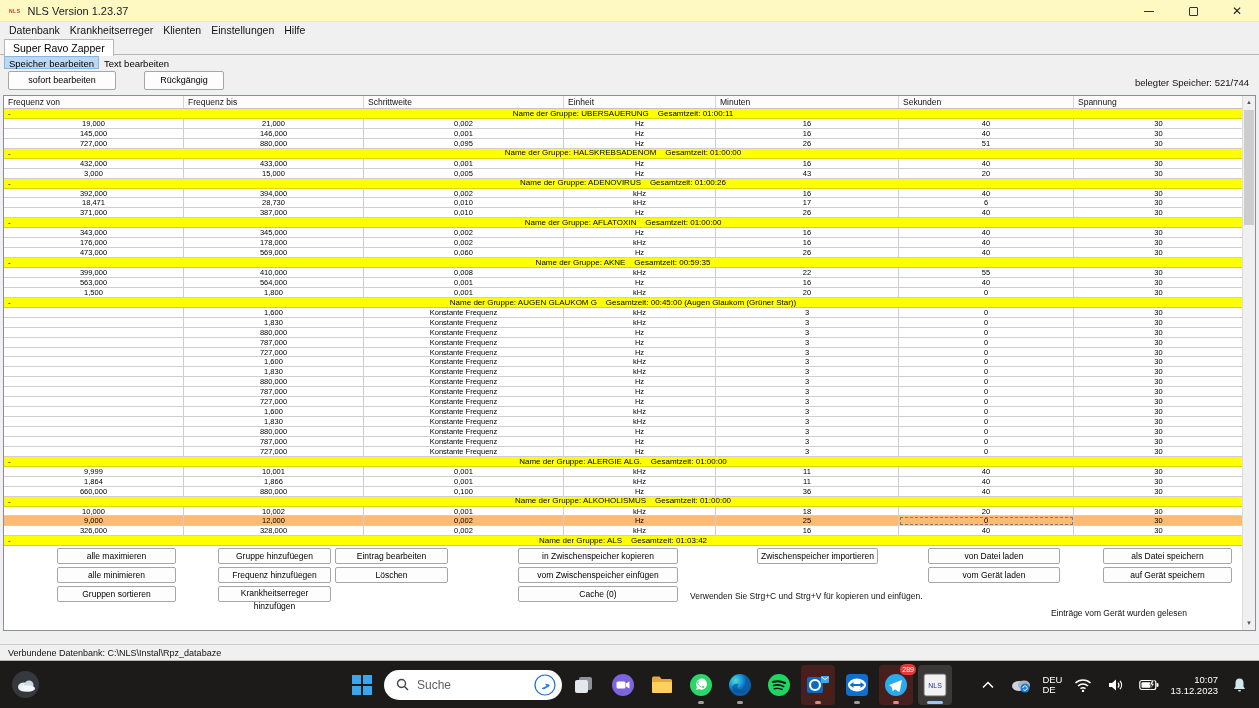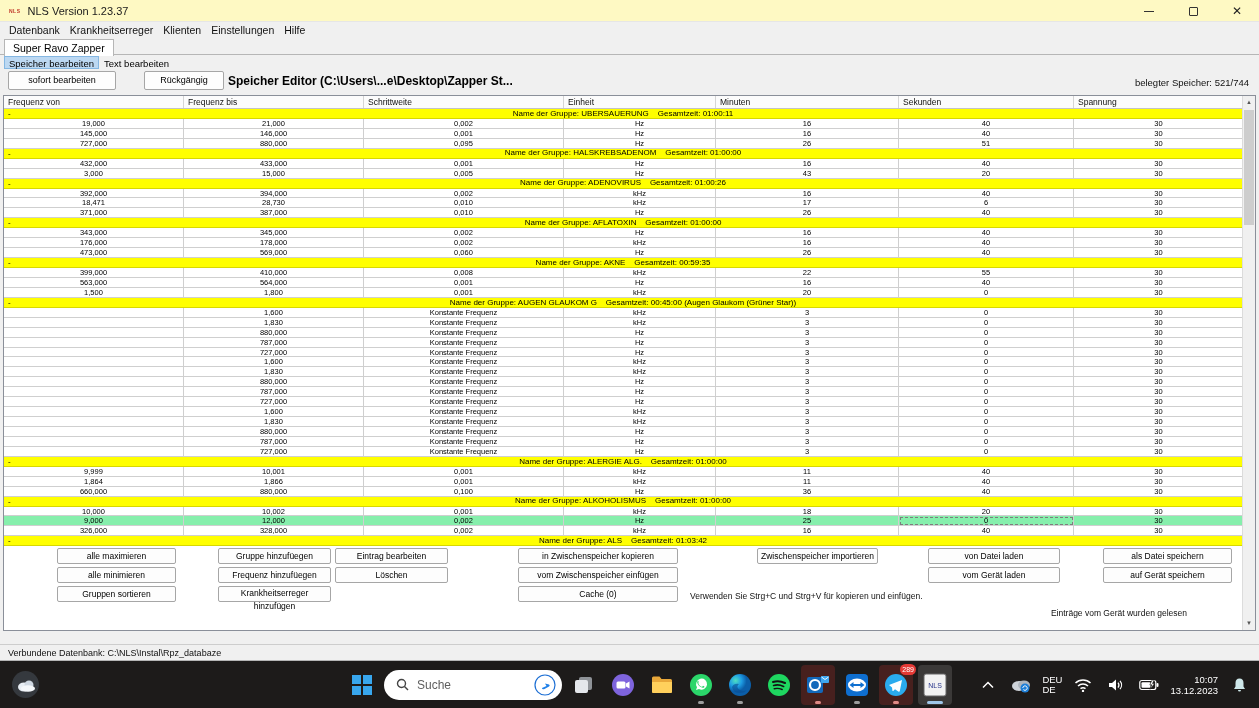--- a/index.html
+++ b/index.html
@@ -34,21 +34,21 @@
 .ed-title{position:absolute;left:228px;top:5px;font-size:12px;font-weight:bold;color:#000;}
 .mem{position:absolute;right:10px;top:8px;font-size:9.5px;color:#111;}
 
 
 .table-wrap{position:absolute;left:3px;top:95px;width:1253px;height:536px;background:#fff;border:1px solid #8a8f99;}
 .thead{display:flex;height:13px;background:#fcfcfc;border-bottom:1px solid #c3c3c3;}
 .hcell{font-size:8.5px;color:#111;padding-left:4px;line-height:12px;border-right:1px solid #d5d5d5;overflow:hidden;}
 .c0{width:180px}.c1{width:180px}.c2{width:200px}.c3{width:152px}.c4{width:183px}.c5{width:175px}.c6{width:170px}
 .trow{display:flex;height:9.95px;}
 .trow .cell{font-size:7.5px;color:#000;text-align:center;line-height:9px;border-right:1px solid #cfcfcf;border-bottom:1px solid #cfcfcf;overflow:hidden;white-space:nowrap;}
-.trow.selected .cell{background:#86efac;}
+.trow.selected .cell{background:#fdba74;}
 .trow .cell.focused{outline:1px dashed #7d7d7d;outline-offset:-2px;}
 .trow.group-header{background:#ffff00;border-bottom:1px solid #d8d800;align-items:center;}
 .collapse-ind{width:12px;padding-left:4px;font-size:8px;line-height:9px;color:#000;}
 .gtext{flex:1;text-align:center;font-size:8px;line-height:9.5px;color:#000;white-space:pre;margin-right:25px;}
 .vscroll{position:absolute;top:0;right:0;width:13px;height:100%;background:#f0f0f0;border-left:1px solid #dcdcdc;}
 .sarrow{position:absolute;left:0;width:12px;height:13px;font-size:6px;color:#555;text-align:center;line-height:13px;}
 .sarrow.up{top:0}.sarrow.down{bottom:0}
 .sthumb{position:absolute;left:1px;top:14px;width:10px;height:115px;background:#cdcdcd;}
 
 
@@ -113,21 +113,20 @@
   <div class="tab">Super Ravo Zapper</div>
 </div>
 <div class="subtabs">
   <div class="subtab active">Speicher bearbeiten</div>
   <div class="subtab">Text bearbeiten</div>
 </div>
 
 <div class="toolbar">
   <button class="tbtn b1">sofort bearbeiten</button>
   <button class="tbtn b2">Rückgängig</button>
-  <div class="ed-title">Speicher Editor (C:\Users\...e\Desktop\Zapper St...</div>
   <div class="mem">belegter Speicher: 521/744</div>
 </div>
 
 <div class="table-wrap">
   <div class="thead">
       <div class="hcell c0">Frequenz von</div>
       <div class="hcell c1">Frequenz bis</div>
       <div class="hcell c2">Schrittweite</div>
       <div class="hcell c3">Einheit</div>
       <div class="hcell c4">Minuten</div>

